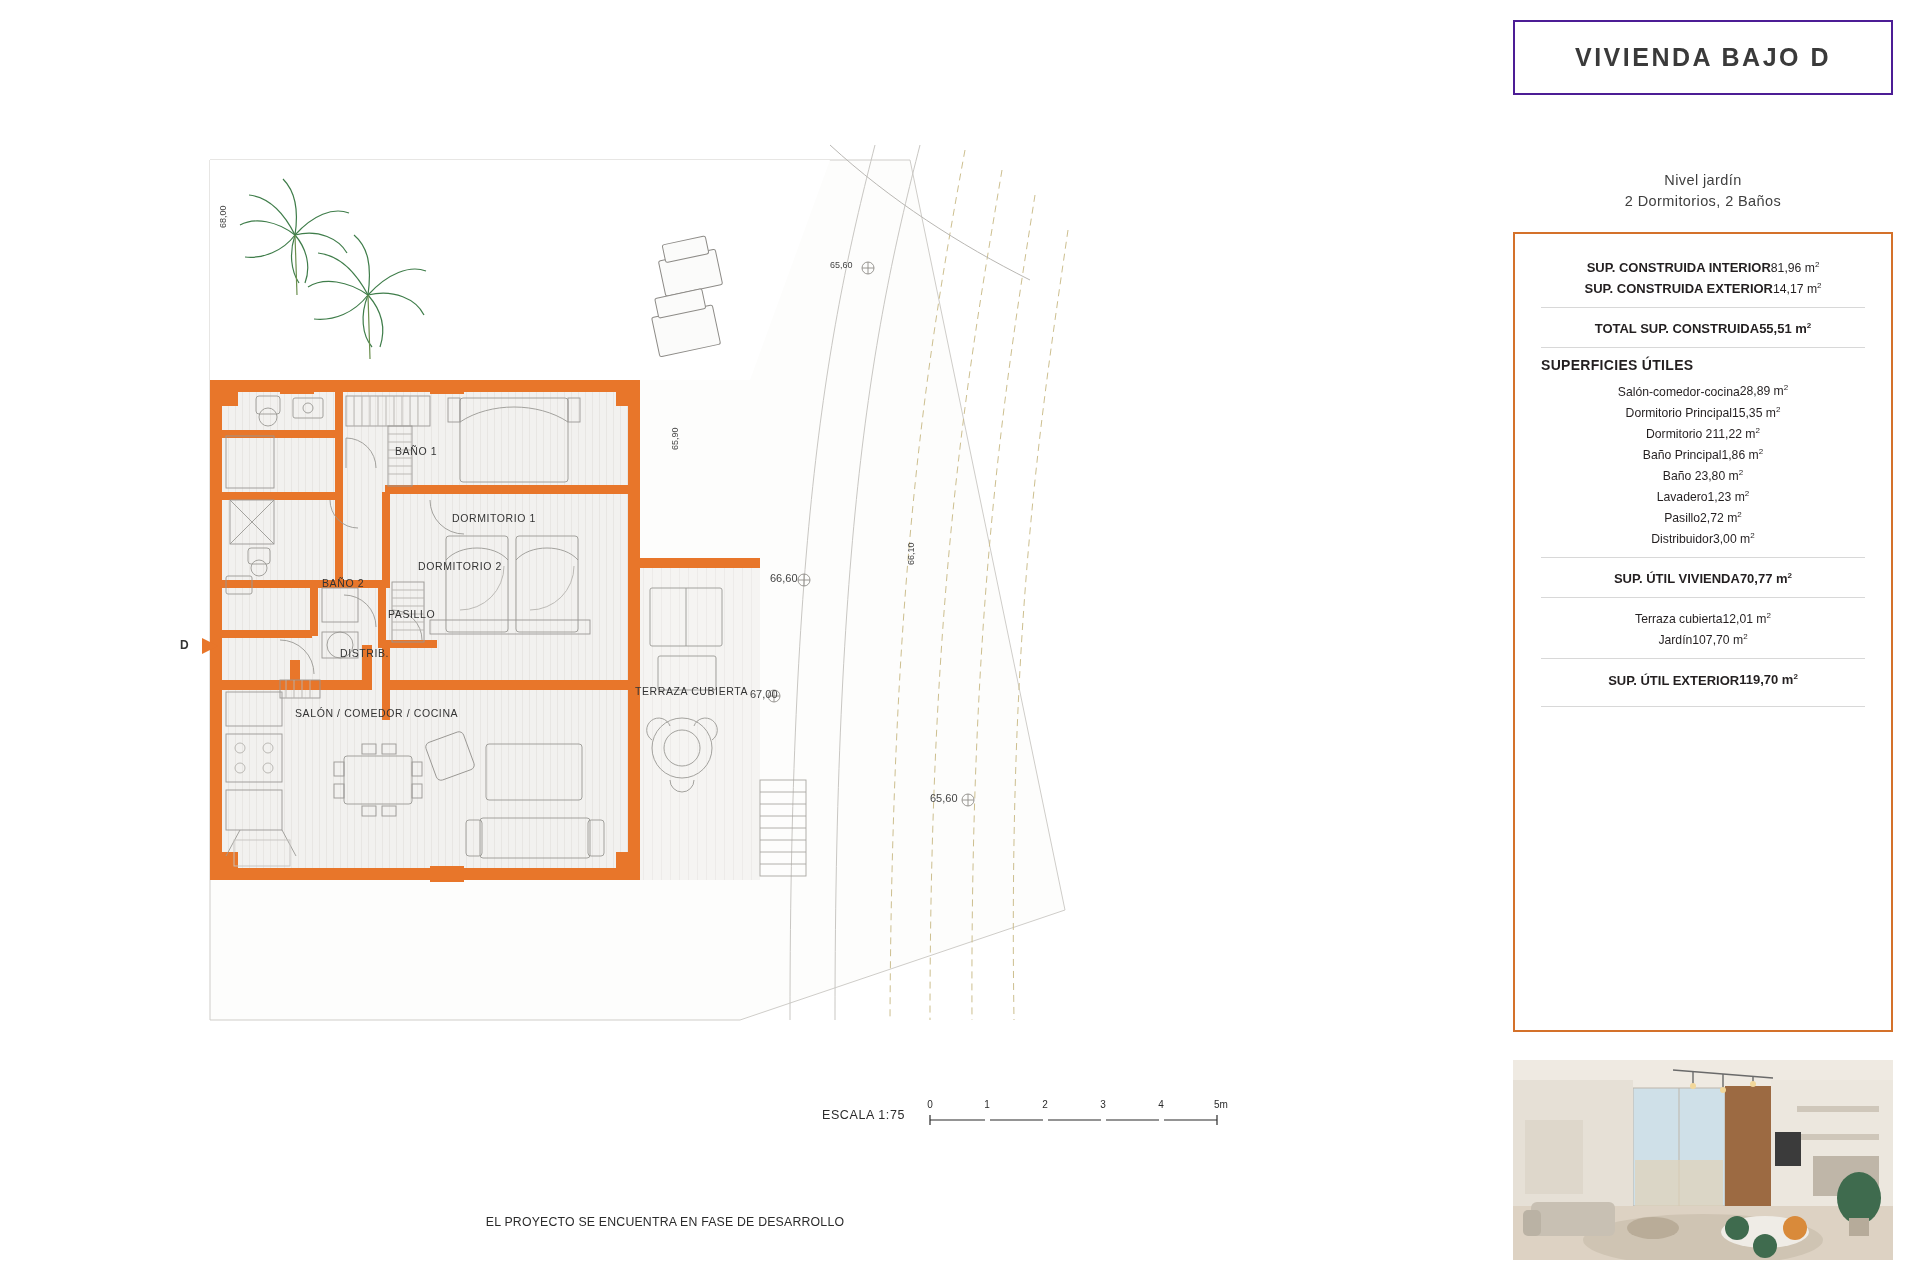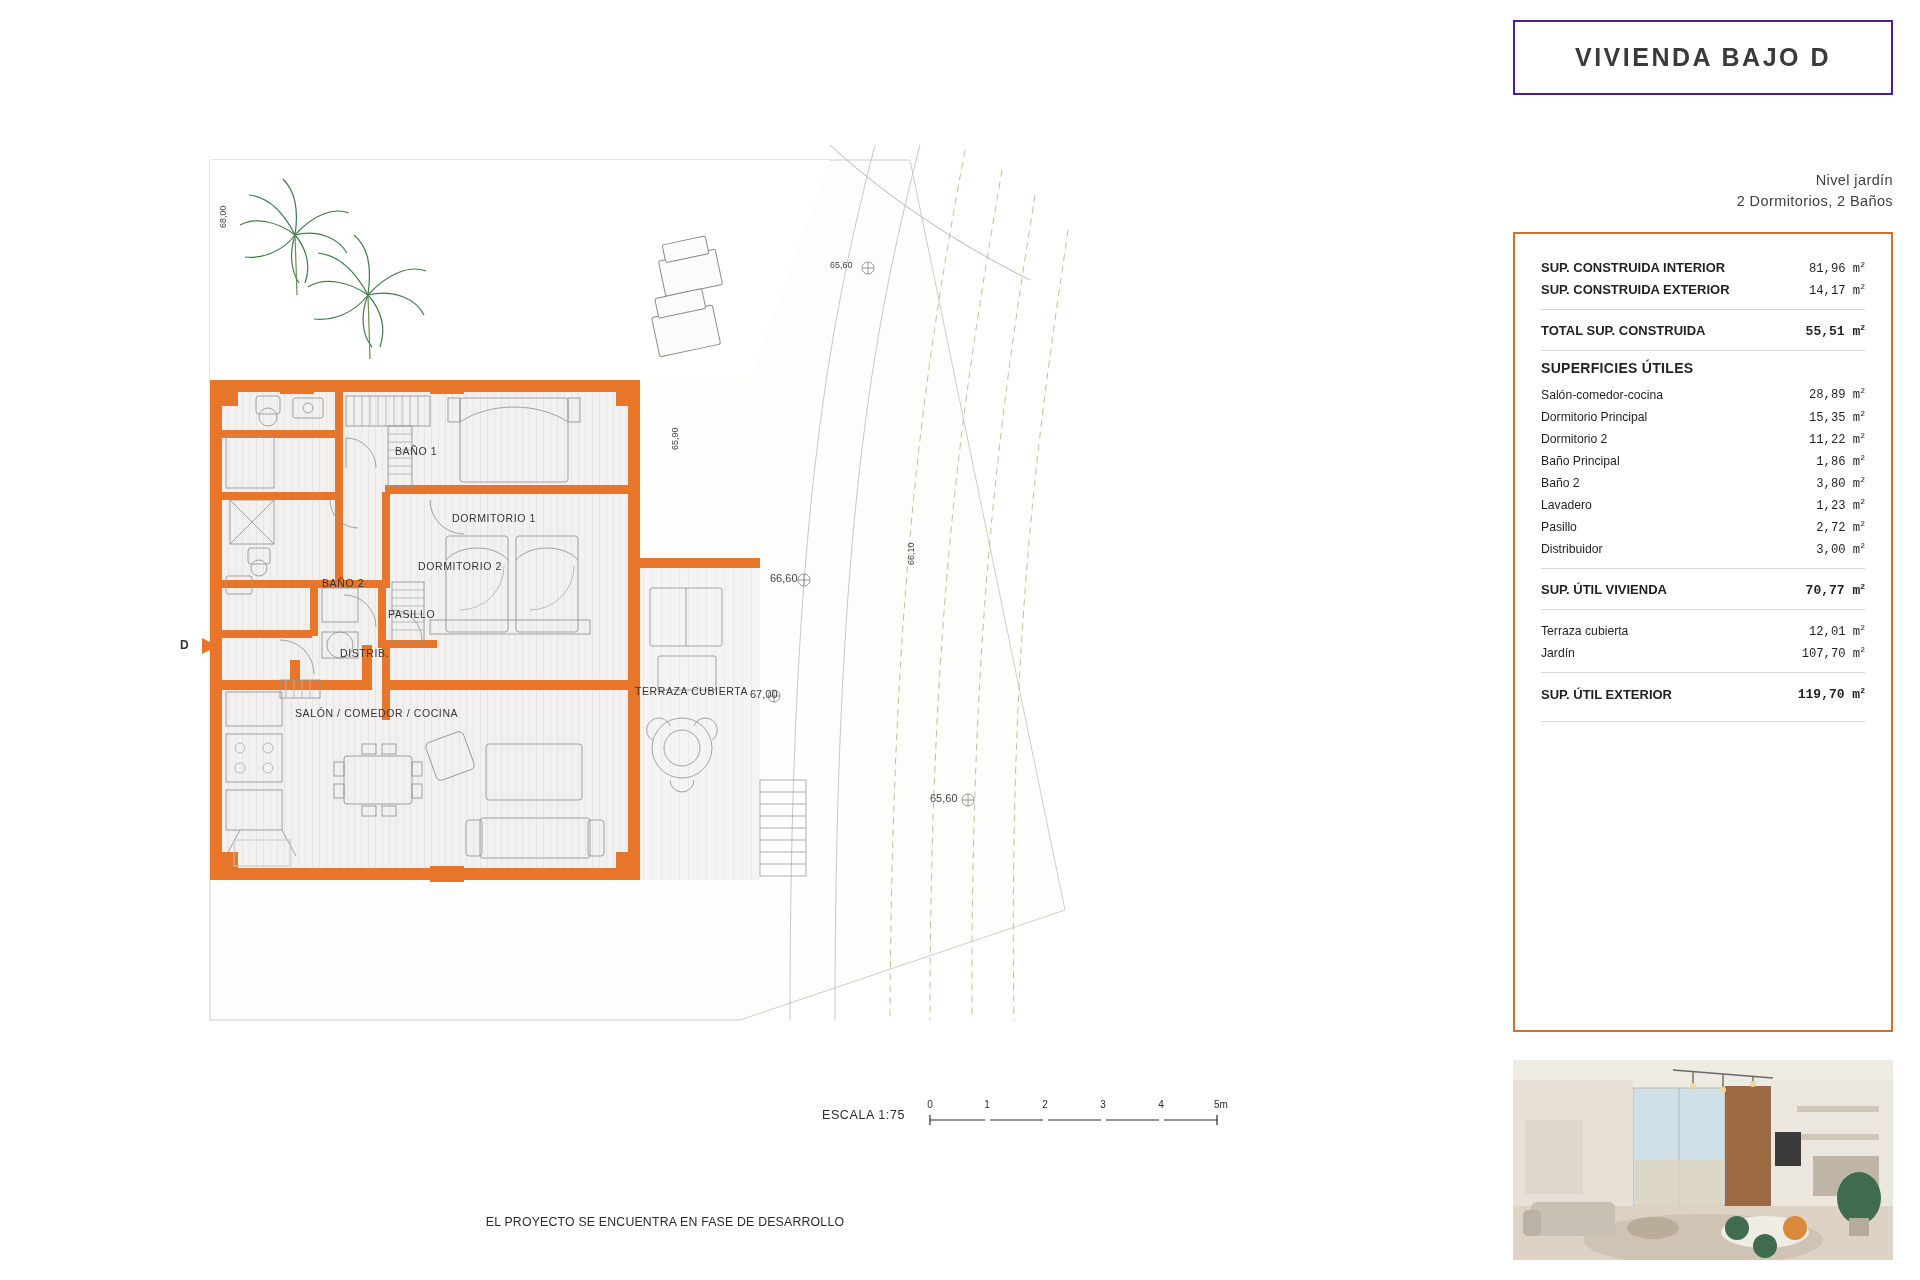--- a/index.html
+++ b/index.html
@@ -16,32 +16,32 @@
   
   .title-box{
     position:absolute;left:1513px;top:20px;width:380px;height:75px;
     border:2px solid #4c1d95;box-sizing:border-box;
     display:flex;align-items:center;justify-content:center;
   }
   .title-box .t{
     font-size:25px;letter-spacing:2.5px;font-weight:bold;color:#3a3a3a;
   }
   .subtitle{
-    position:absolute;left:1513px;top:170px;width:380px;text-align:right;
+    position:absolute;left:1513px;top:170px;width:380px;text-align:center;
     font-size:14.5px;color:#3f3f3f;line-height:21px;letter-spacing:.4px;
   }
 
   .data-box{
     position:absolute;left:1513px;top:232px;width:380px;height:800px;
     border:2px solid #d4712a;box-sizing:border-box;
   }
   .data-inner{padding:22px 26px 0 26px;}
-  .row{display:flex;justify-content:space-between;align-items:baseline;font-size:12.2px;line-height:18px;}
+  .row{display:flex;justify-content:center;align-items:baseline;font-size:12.2px;line-height:18px;}
   .row .lbl{white-space:nowrap;}
-  .row .val{white-space:nowrap;text-align:right;font-family:Liberation Mono, monospace;}
+  .row .val{white-space:nowrap;text-align:right;}
   .bold{font-weight:bold;font-size:13px;}
   .hr{height:1px;background:#d8d8d8;margin:9px 0 9px 0;}
   .sect-title{font-weight:bold;font-size:14px;letter-spacing:.3px;margin-bottom:6px;}
   .sup{font-size:8px;vertical-align:super;}
 
   .photo{
     position:absolute;left:1513px;top:1060px;width:380px;height:200px;
     overflow:hidden;background:#cfc9c2;
   }
 

